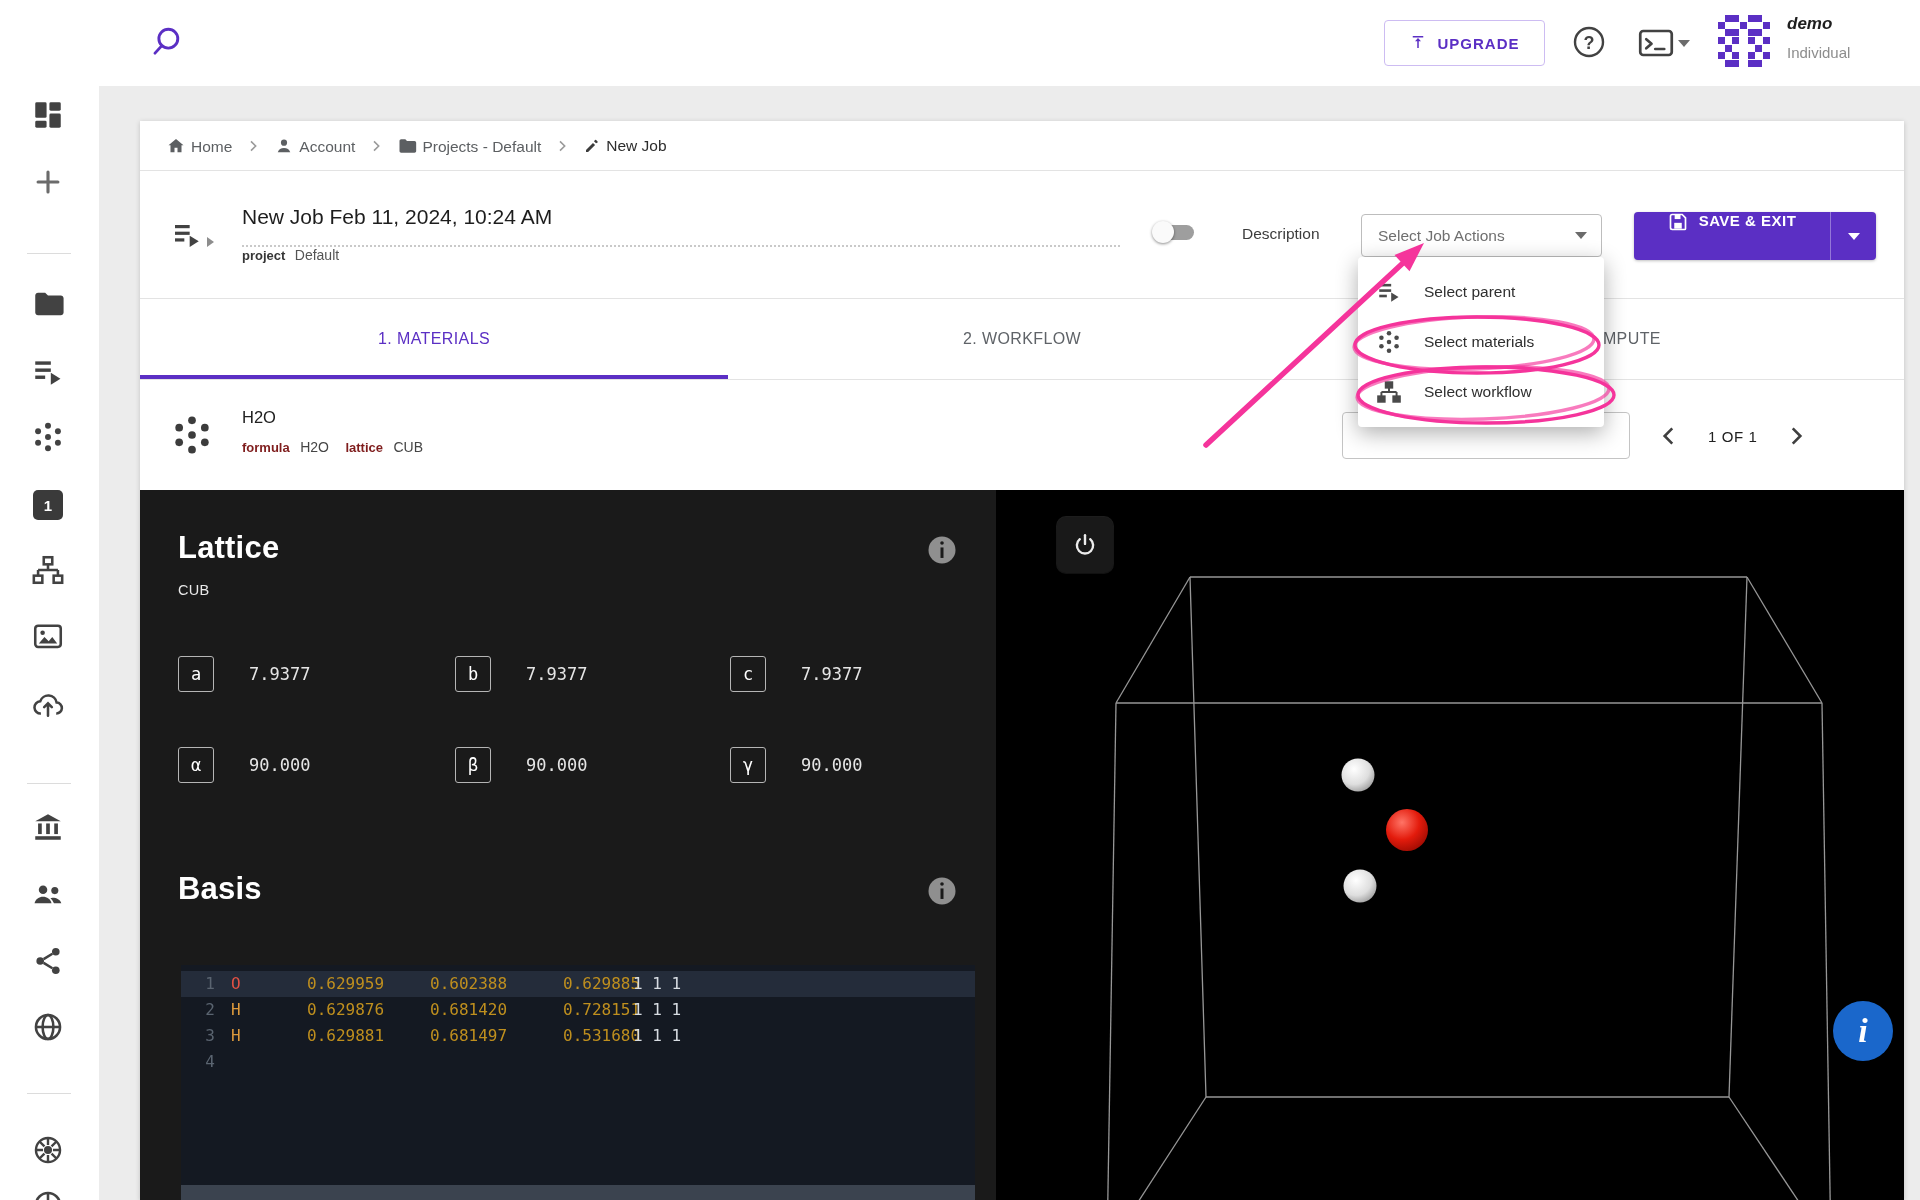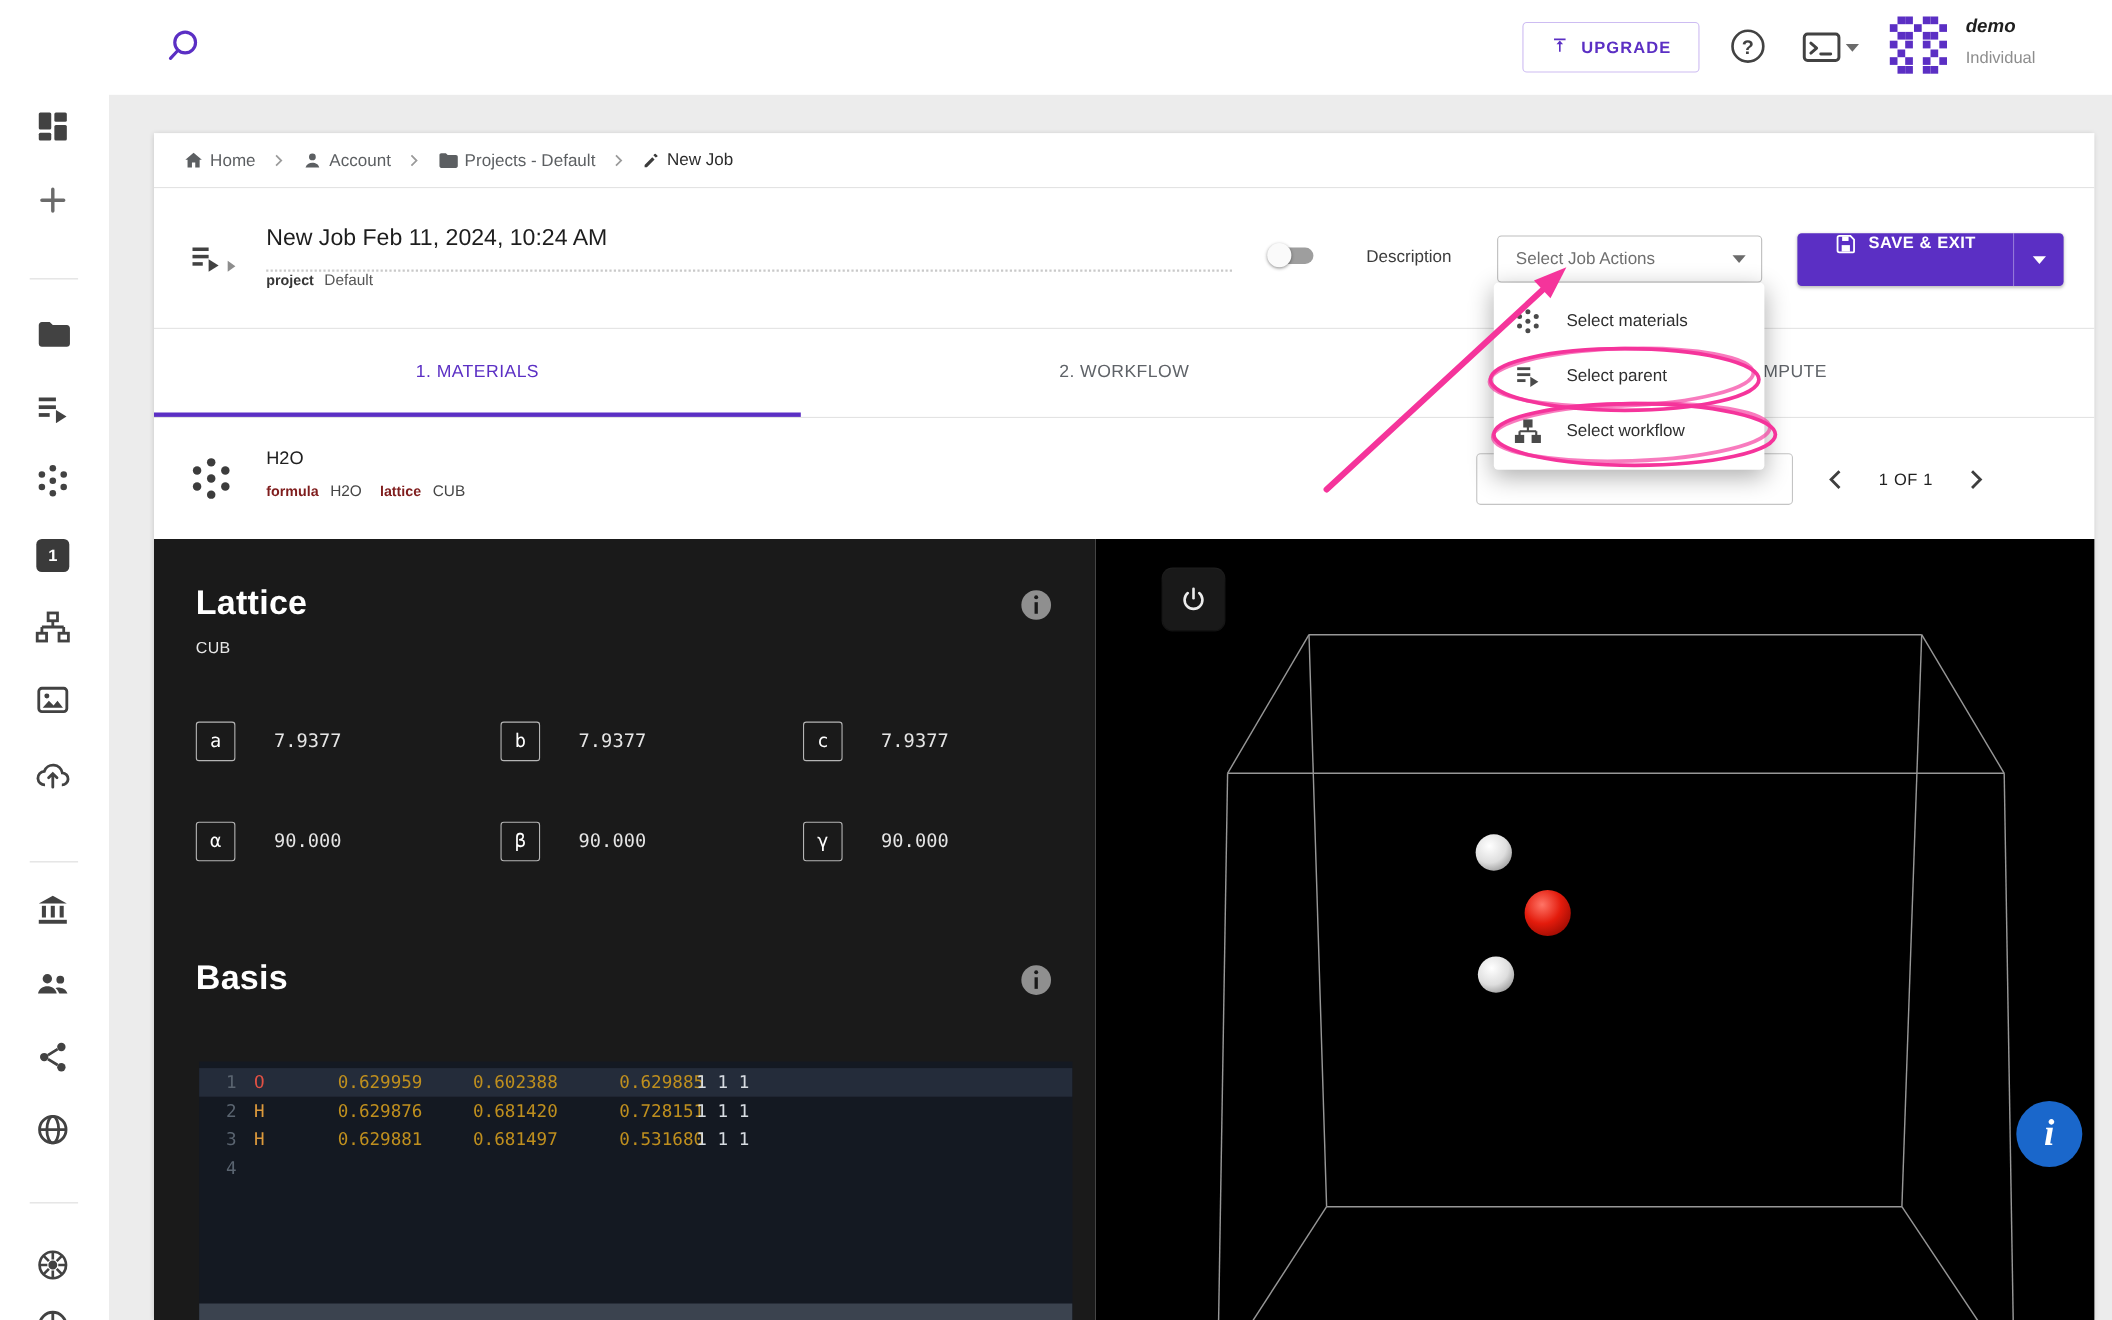--- a/index.html
+++ b/index.html
@@ -602,41 +602,41 @@
         <span>i</span>
       </div>
     </section>
   </div>
 </main>
 
 <div class="actions-menu">
   <div class="menu-item">
     <svg width="26" height="26" viewBox="0 0 24 24">
         <g fill="#4a4a4a">
+          <rect x="3" y="4.5" width="11" height="2.4"></rect>
+          <rect x="3" y="9.5" width="11" height="2.4"></rect>
+          <rect x="3" y="14.5" width="7" height="2.4"></rect>
+          <polygon points="14,12.5 14,21 20.8,16.7"></polygon>
+        </g>
+      </svg>
+    <span>Select parent</span>
+  </div>
+  <div class="menu-item">
+    <svg width="26" height="26" viewBox="0 0 24 24">
+        <g fill="#4a4a4a">
           <circle cx="12" cy="4" r="2.1"></circle>
           <circle cx="5" cy="8" r="2.1"></circle>
           <circle cx="19" cy="8" r="2.1"></circle>
           <circle cx="12" cy="12" r="2.1"></circle>
           <circle cx="5" cy="16" r="2.1"></circle>
           <circle cx="19" cy="16" r="2.1"></circle>
           <circle cx="12" cy="20" r="2.1"></circle>
         </g>
       </svg>
     <span>Select materials</span>
-  </div>
-  <div class="menu-item">
-    <svg width="26" height="26" viewBox="0 0 24 24">
-        <g fill="#4a4a4a">
-          <rect x="3" y="4.5" width="11" height="2.4"></rect>
-          <rect x="3" y="9.5" width="11" height="2.4"></rect>
-          <rect x="3" y="14.5" width="7" height="2.4"></rect>
-          <polygon points="14,12.5 14,21 20.8,16.7"></polygon>
-        </g>
-      </svg>
-    <span>Select parent</span>
   </div>
   <div class="menu-item">
     <svg width="26" height="26" viewBox="0 0 24 24" fill="none" stroke="#4a4a4a" stroke-width="1.8">
         <rect x="9" y="3" width="6" height="5" fill="#4a4a4a"></rect>
         <path d="M12 8v4M5 12h14M5 12v4M19 12v4"></path>
         <rect x="2" y="16" width="6" height="5" fill="#4a4a4a"></rect>
         <rect x="16" y="16" width="6" height="5" fill="#4a4a4a"></rect>
       </svg>
     <span>Select workflow</span>
   </div>

